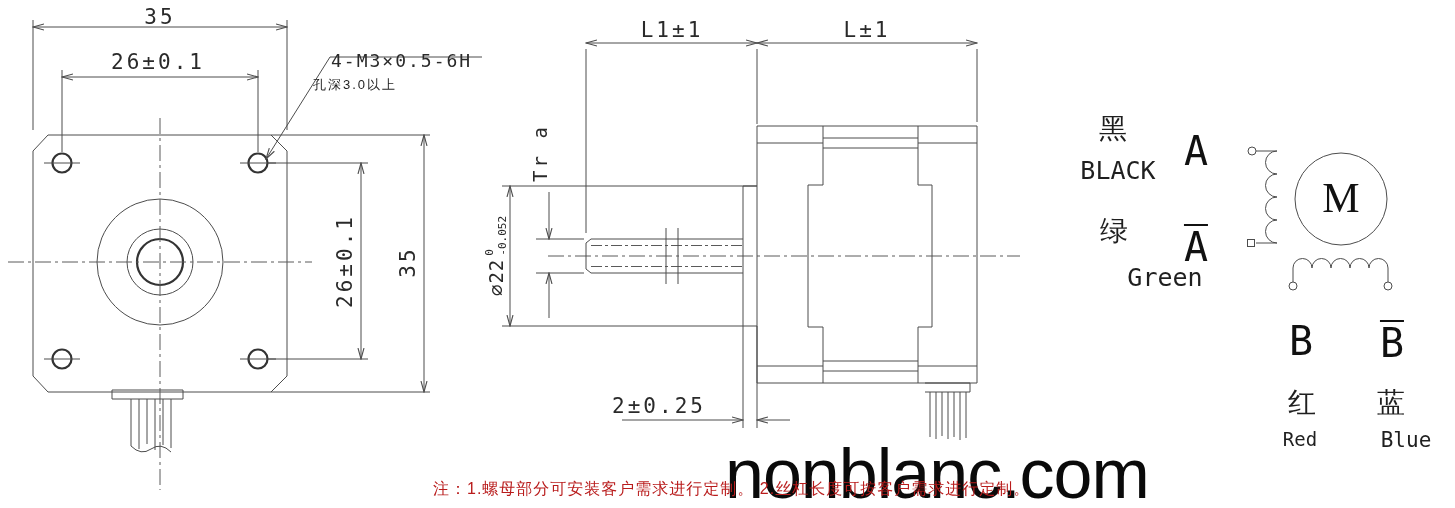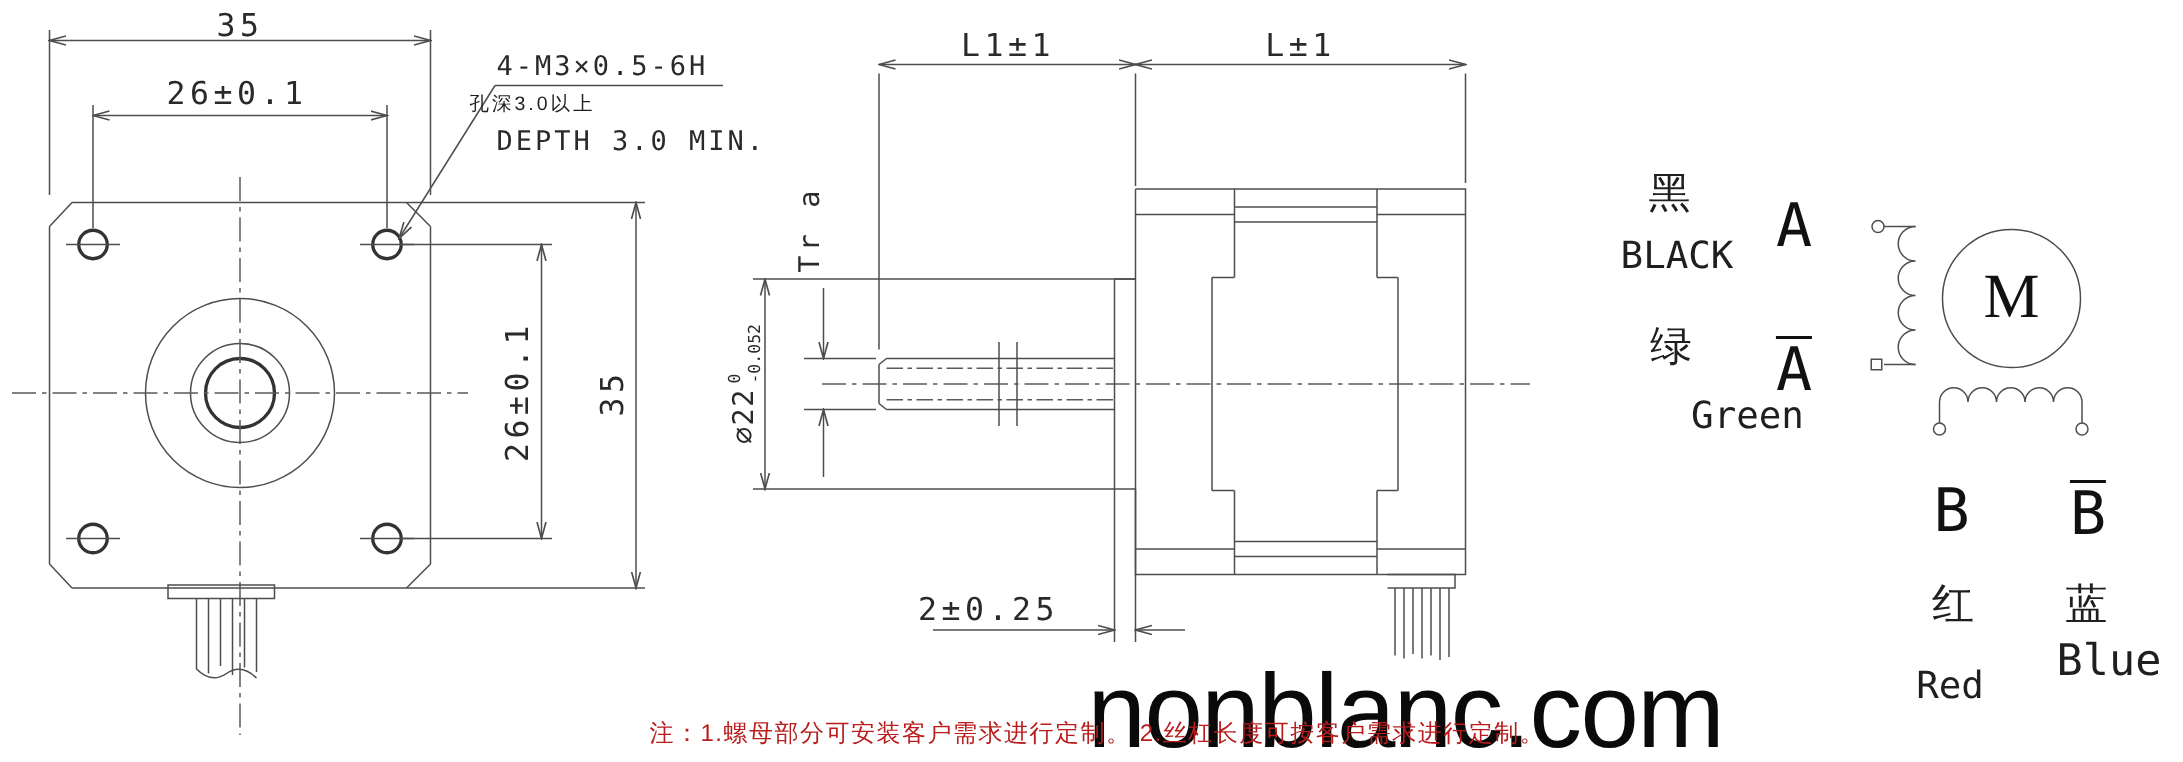--- a/index.html
+++ b/index.html
@@ -7,21 +7,21 @@
           font-family:"DejaVu Sans Mono","Liberation Sans",sans-serif;color:#1f1f1f;}
   svg{position:absolute;left:0;top:0;}
   .ln{stroke:#4d4d4d;stroke-width:1;fill:none;}
   .bold{stroke:#333;stroke-width:2.2;}
   .cl{stroke:#5a5a5a;stroke-width:1;fill:none;stroke-dasharray:16 4 3 4;}
   .th{stroke:#5a5a5a;stroke-width:1;fill:none;stroke-dasharray:11 3 3 3;}
   .t{position:absolute;white-space:nowrap;}
   .ctr{transform:translate(-50%,-50%);}
   .rot{transform:translate(-50%,-50%) rotate(-90deg);}
   .dim{font-size:21px;letter-spacing:3px;color:#2a2a2a;}
-  .cad{font-size:18px;letter-spacing:2px;color:#2a2a2a;}
+  .cad{font-size:18px;letter-spacing:2px;color:#2a2a2a;margin-top:16px;}
   .cjk{font-family:"Liberation Sans","DejaVu Sans",sans-serif;color:#1f1f1f;}
   .big{font-size:40px;color:#111;}
   .bar-wrap{display:inline-block;border-top:2.5px solid #111;padding-top:2px;line-height:.95;}
   .tolstack{display:inline-flex;flex-direction:column;font-size:11px;letter-spacing:0;
             line-height:1.15;vertical-align:middle;margin-left:3px;}
   .wm{font-family:"Liberation Sans",sans-serif;font-size:70px;letter-spacing:-1px;color:#0a0a0a;}
   .note{font-size:16px;letter-spacing:1px;color:#b91c1c;}
   .mchar{font-family:"Liberation Serif","DejaVu Serif",serif;font-size:42px;color:#111;}
 </style>
 </head>
@@ -163,21 +163,20 @@
     </g>
   </svg>
 
   <div class="t ctr dim" style="left:160px;top:17px;">35</div>
   <div class="t ctr dim" style="left:158px;top:62px;">26±0.1</div>
   <div class="t rot dim" style="left:345px;top:261px;">26±0.1</div>
   <div class="t rot dim" style="left:408px;top:262px;">35</div>
 
   <div class="t cad" style="left:331px;top:34px;">4-M3×0.5-6H</div>
   <div class="t cad cjk" style="left:313px;top:60px;font-size:13px;">孔深3.0以上</div>
-  <div class="t cad" style="left:331px;top:84px;">DEPTH 3.0 MIN.</div>
 
   <div class="t ctr dim" style="left:672px;top:30px;">L1±1</div>
   <div class="t ctr dim" style="left:867px;top:30px;">L±1</div>
   <div class="t rot dim" style="left:540px;top:153px;font-size:19px;">Tr a</div>
   <div class="t rot dim" style="left:497px;top:256px;font-size:19px;letter-spacing:1px;">
     <span>⌀22</span><span class="tolstack">
         <span>0</span>
         <span>-0.052</span>
       </span>
   </div>
@@ -189,21 +188,21 @@
   <div class="t ctr big" style="left:1196px;top:151px;">A</div>
 
   <div class="t ctr cjk" style="left:1114px;top:231px;font-size:28px;">绿</div>
   <div class="t ctr big" style="left:1196px;top:247px;"><span class="bar-wrap">A</span></div>
   <div class="t ctr" style="left:1119px;top:277px;font-size:25px;margin-left:46px;">Green</div>
 
   <div class="t ctr big" style="left:1301px;top:341px;">B</div>
   <div class="t ctr big" style="left:1392px;top:343px;"><span class="bar-wrap">B</span></div>
   <div class="t ctr cjk" style="left:1302px;top:403px;font-size:28px;">红</div>
   <div class="t ctr cjk" style="left:1391px;top:403px;font-size:28px;">蓝</div>
-  <div class="t ctr" style="left:1300px;top:457px;font-size:25px;">Red</div>
-  <div class="t ctr" style="left:1406px;top:440px;font-size:29px;text-align:center;">Blue</div>
+  <div class="t ctr" style="left:1300px;top:439px;font-size:19px;">Red</div>
+  <div class="t ctr" style="left:1406px;top:440px;font-size:21px;text-align:center;">Blue</div>
 
   <div class="t ctr mchar" style="left:1341px;top:198px;">M</div>
 
   <div class="t wm" style="left:725px;top:434px;">nonblanc.com</div>
   <div class="t note cjk" style="left:433px;top:479px;">注：1.螺母部分可安装客户需求进行定制。  2.丝杠长度可按客户需求进行定制。</div>
 
 </div>
 
 </body></html>

